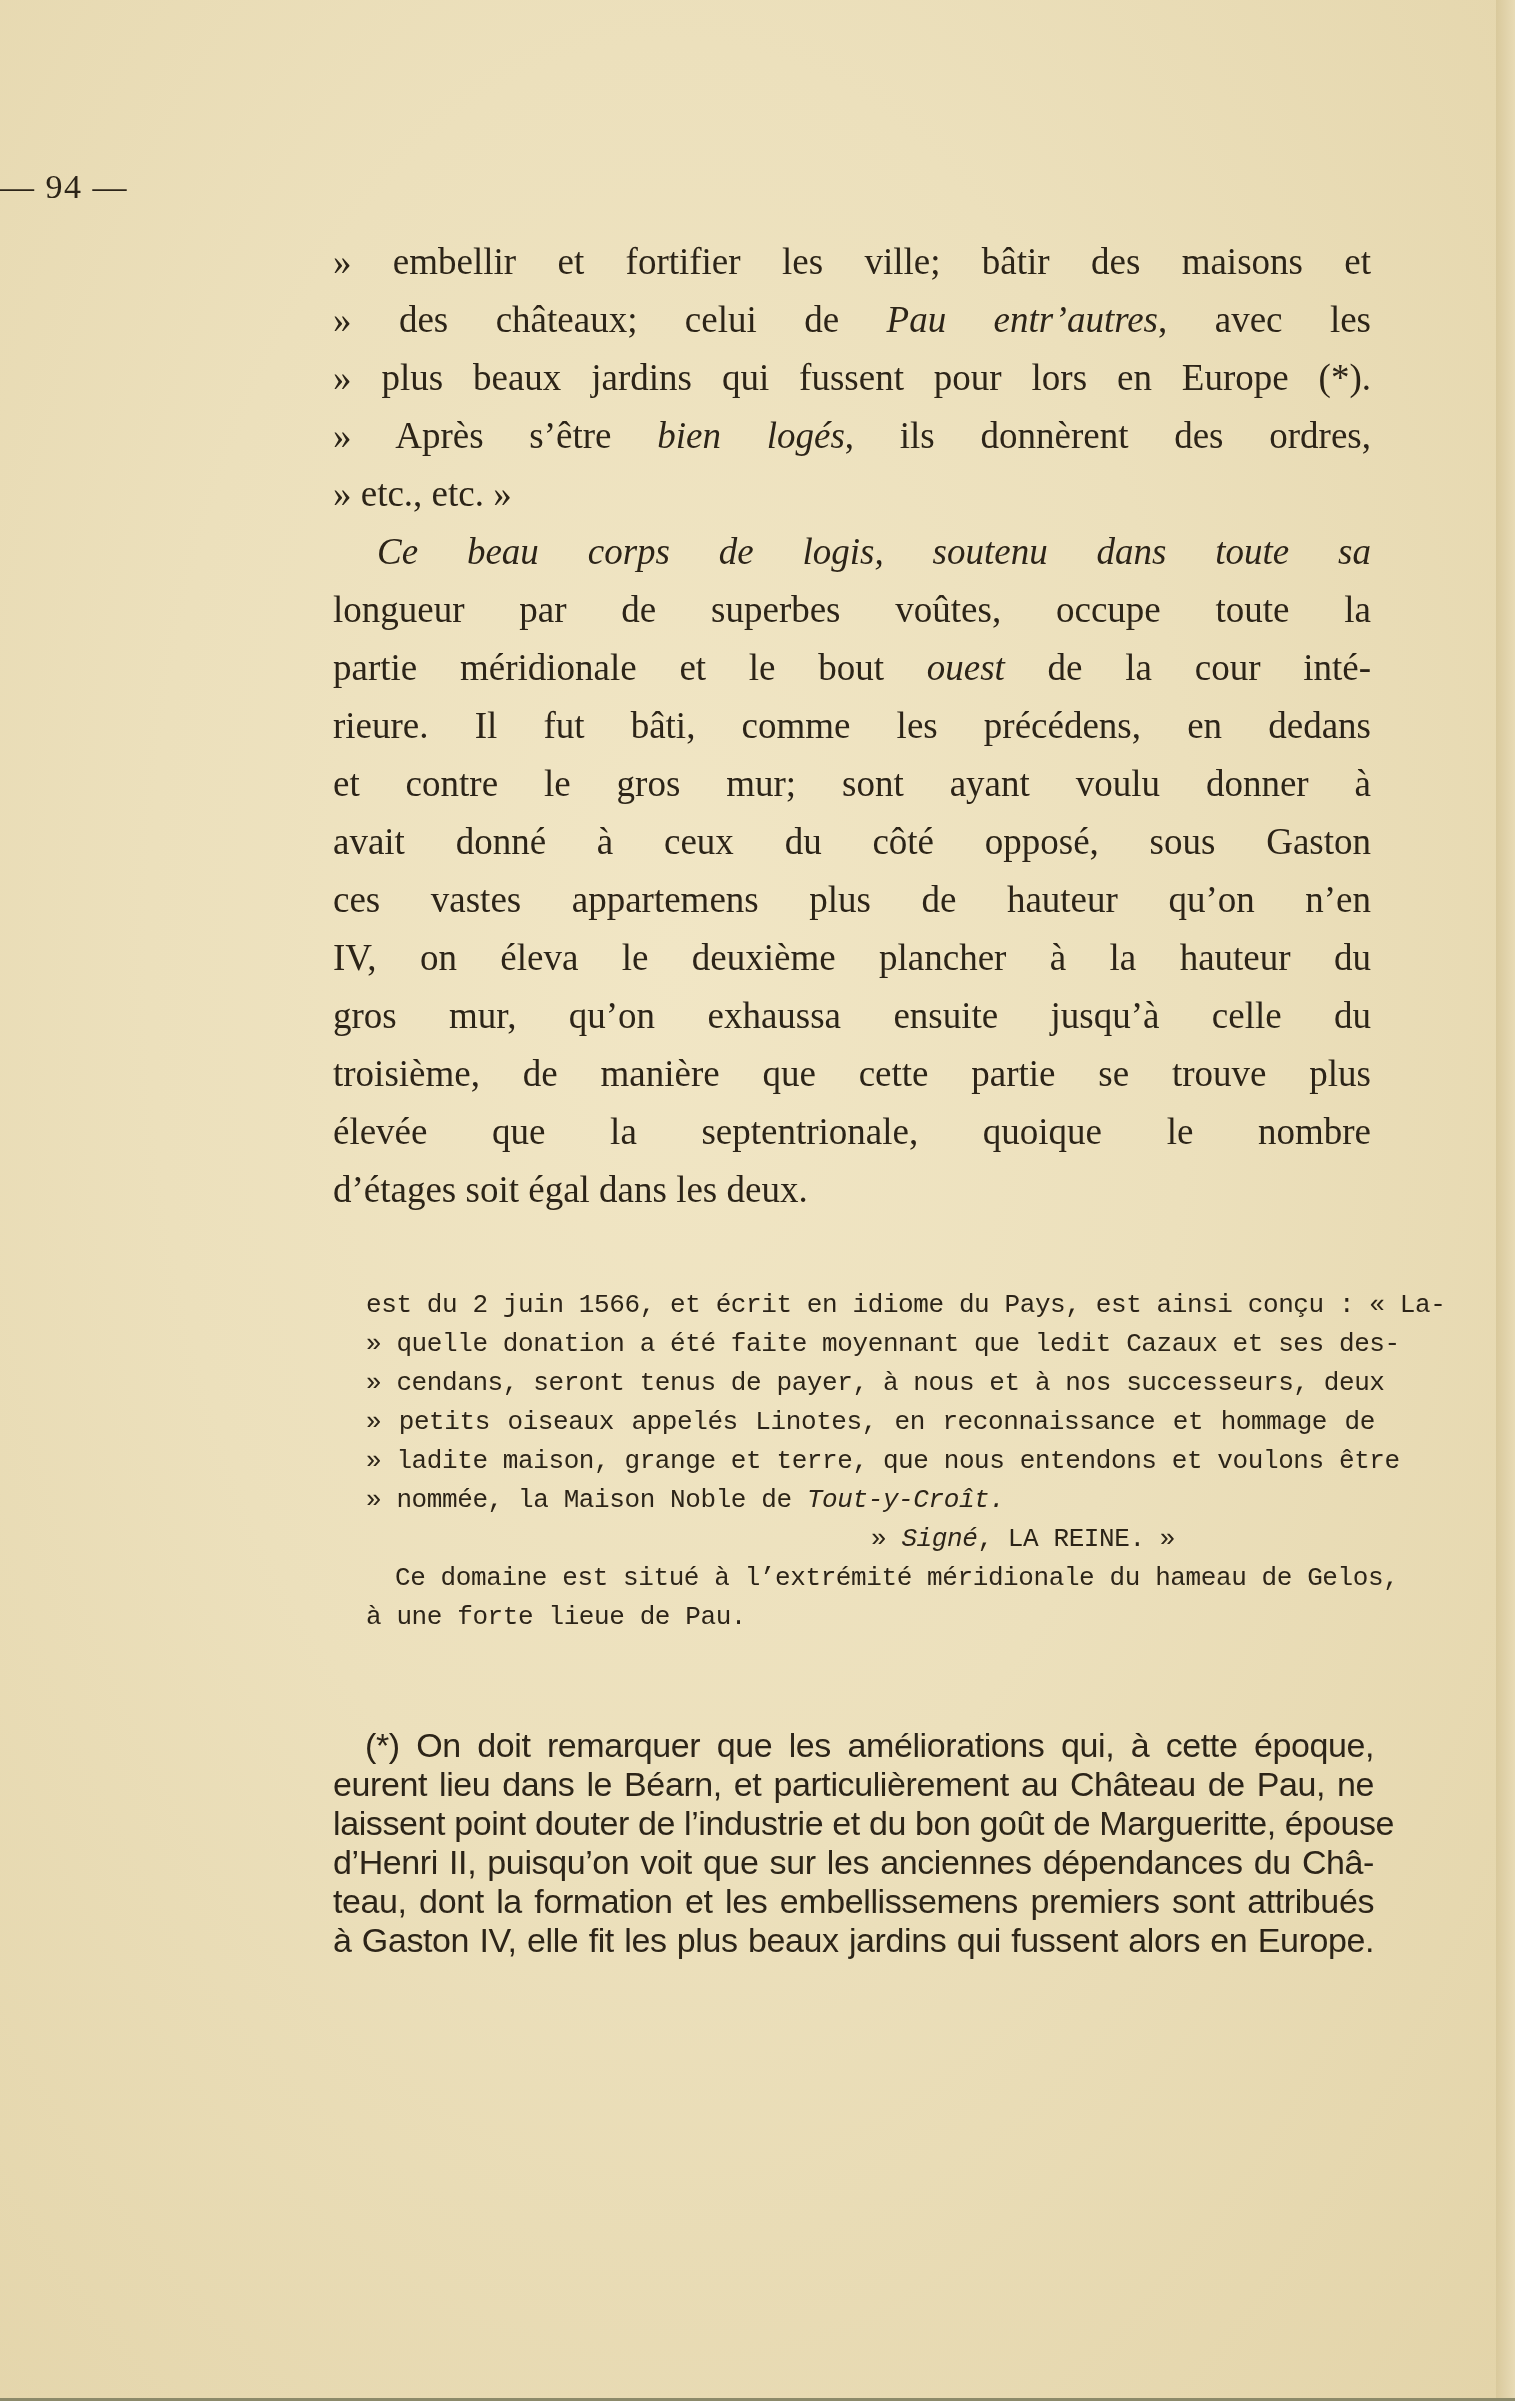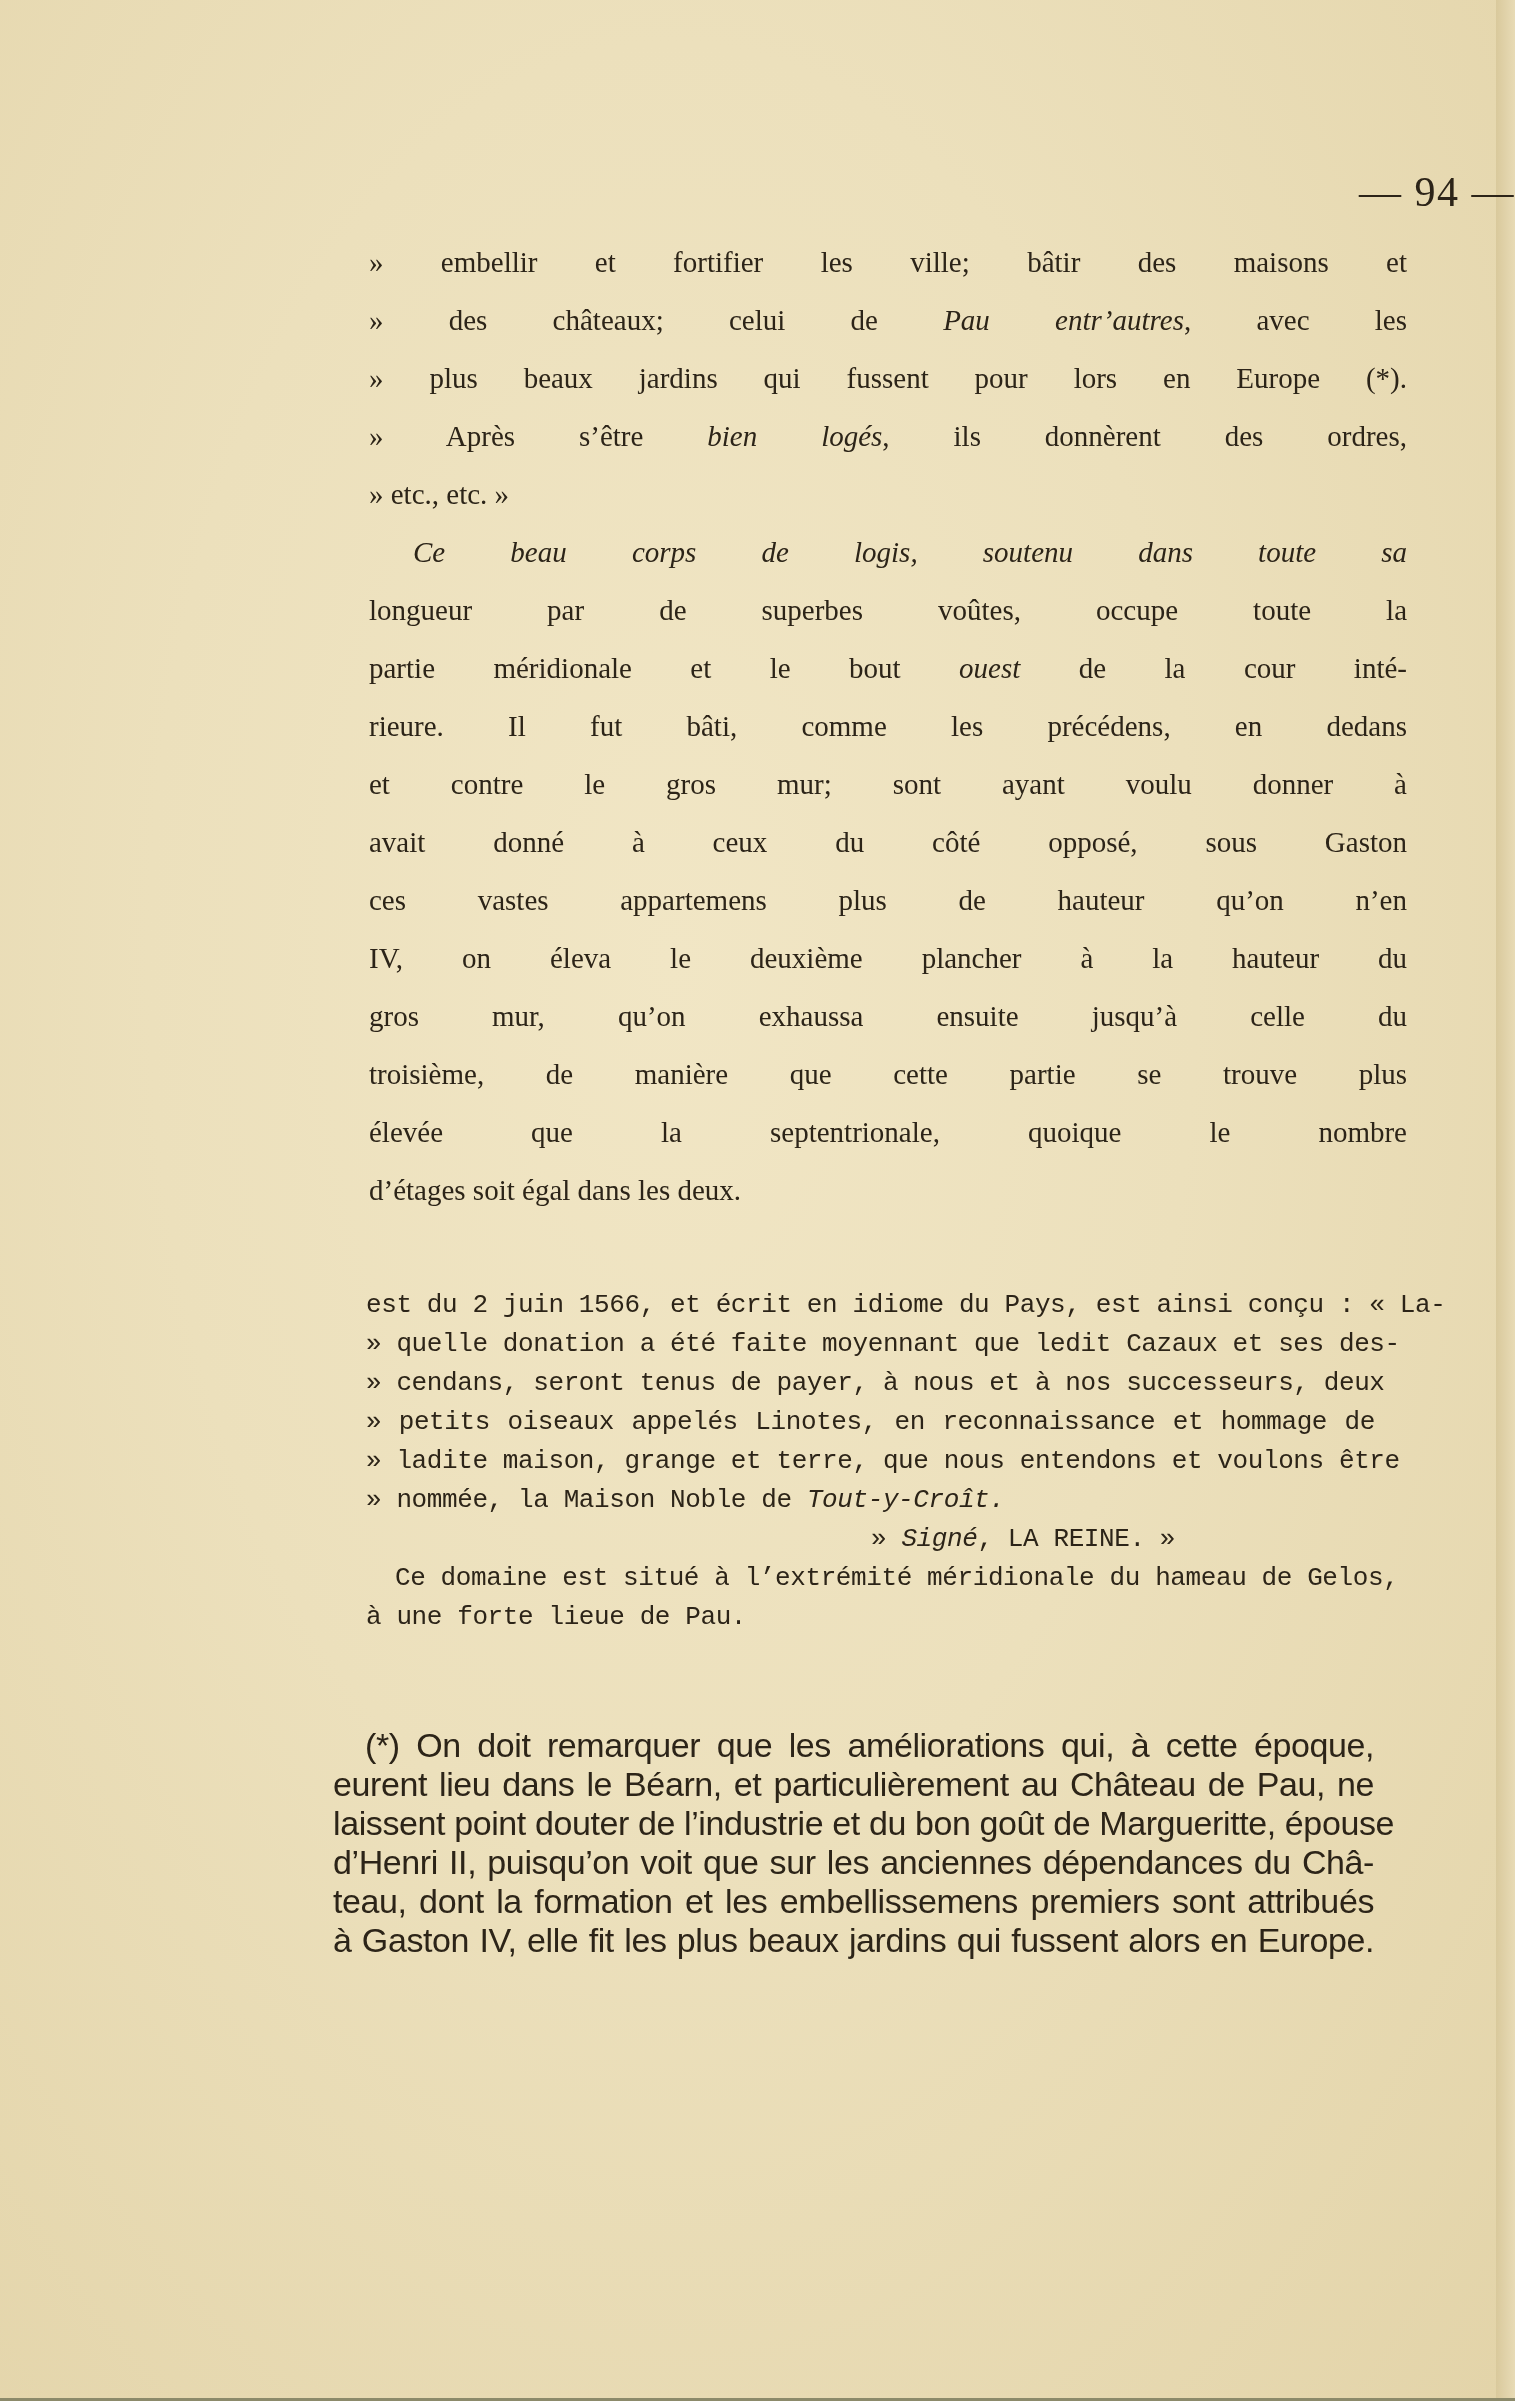--- a/index.html
+++ b/index.html
@@ -17,26 +17,26 @@
     background: linear-gradient(to right, #d9c99c, #e8dbb6);
   }
   .bottom-edge {
     position: absolute; left: 0; top: 2398px; width: 1515px; height: 2.9px; background: #8c8a6a;
   }
   .text {
     position: absolute; color: #2c2418;
     font-family: "Liberation Serif", "DejaVu Serif", serif;
   }
   .page-number {
-    left: 0; width: 1515px; top: 168px; text-align: right;
-    font-size: 42px; letter-spacing: 1.5px;
+    left: 0; width: 1515px; top: 168px; text-align: left;
+    font-size: 34px; letter-spacing: 1.5px;
   }
   .main-body {
     left: 333px; top: 233px; width: 1038px;
-    font-size: 29px; line-height: 58px; margin-left: 36px;
+    font-size: 37px; line-height: 58px;
   }
   .main-body .line { display: block; white-space: nowrap; text-align: justify; text-align-last: justify; }
   .main-body .line.last { text-align-last: left; }
   .main-body .indent { padding-left: 44px; font-style: italic; }
   .note-body {
     left: 366px; top: 1286px; width: 1009px;
     font-size: 26px; line-height: 39px;
     font-family: Liberation Mono, monospace;
     font-stretch: condensed;
     letter-spacing: -0.4px;

